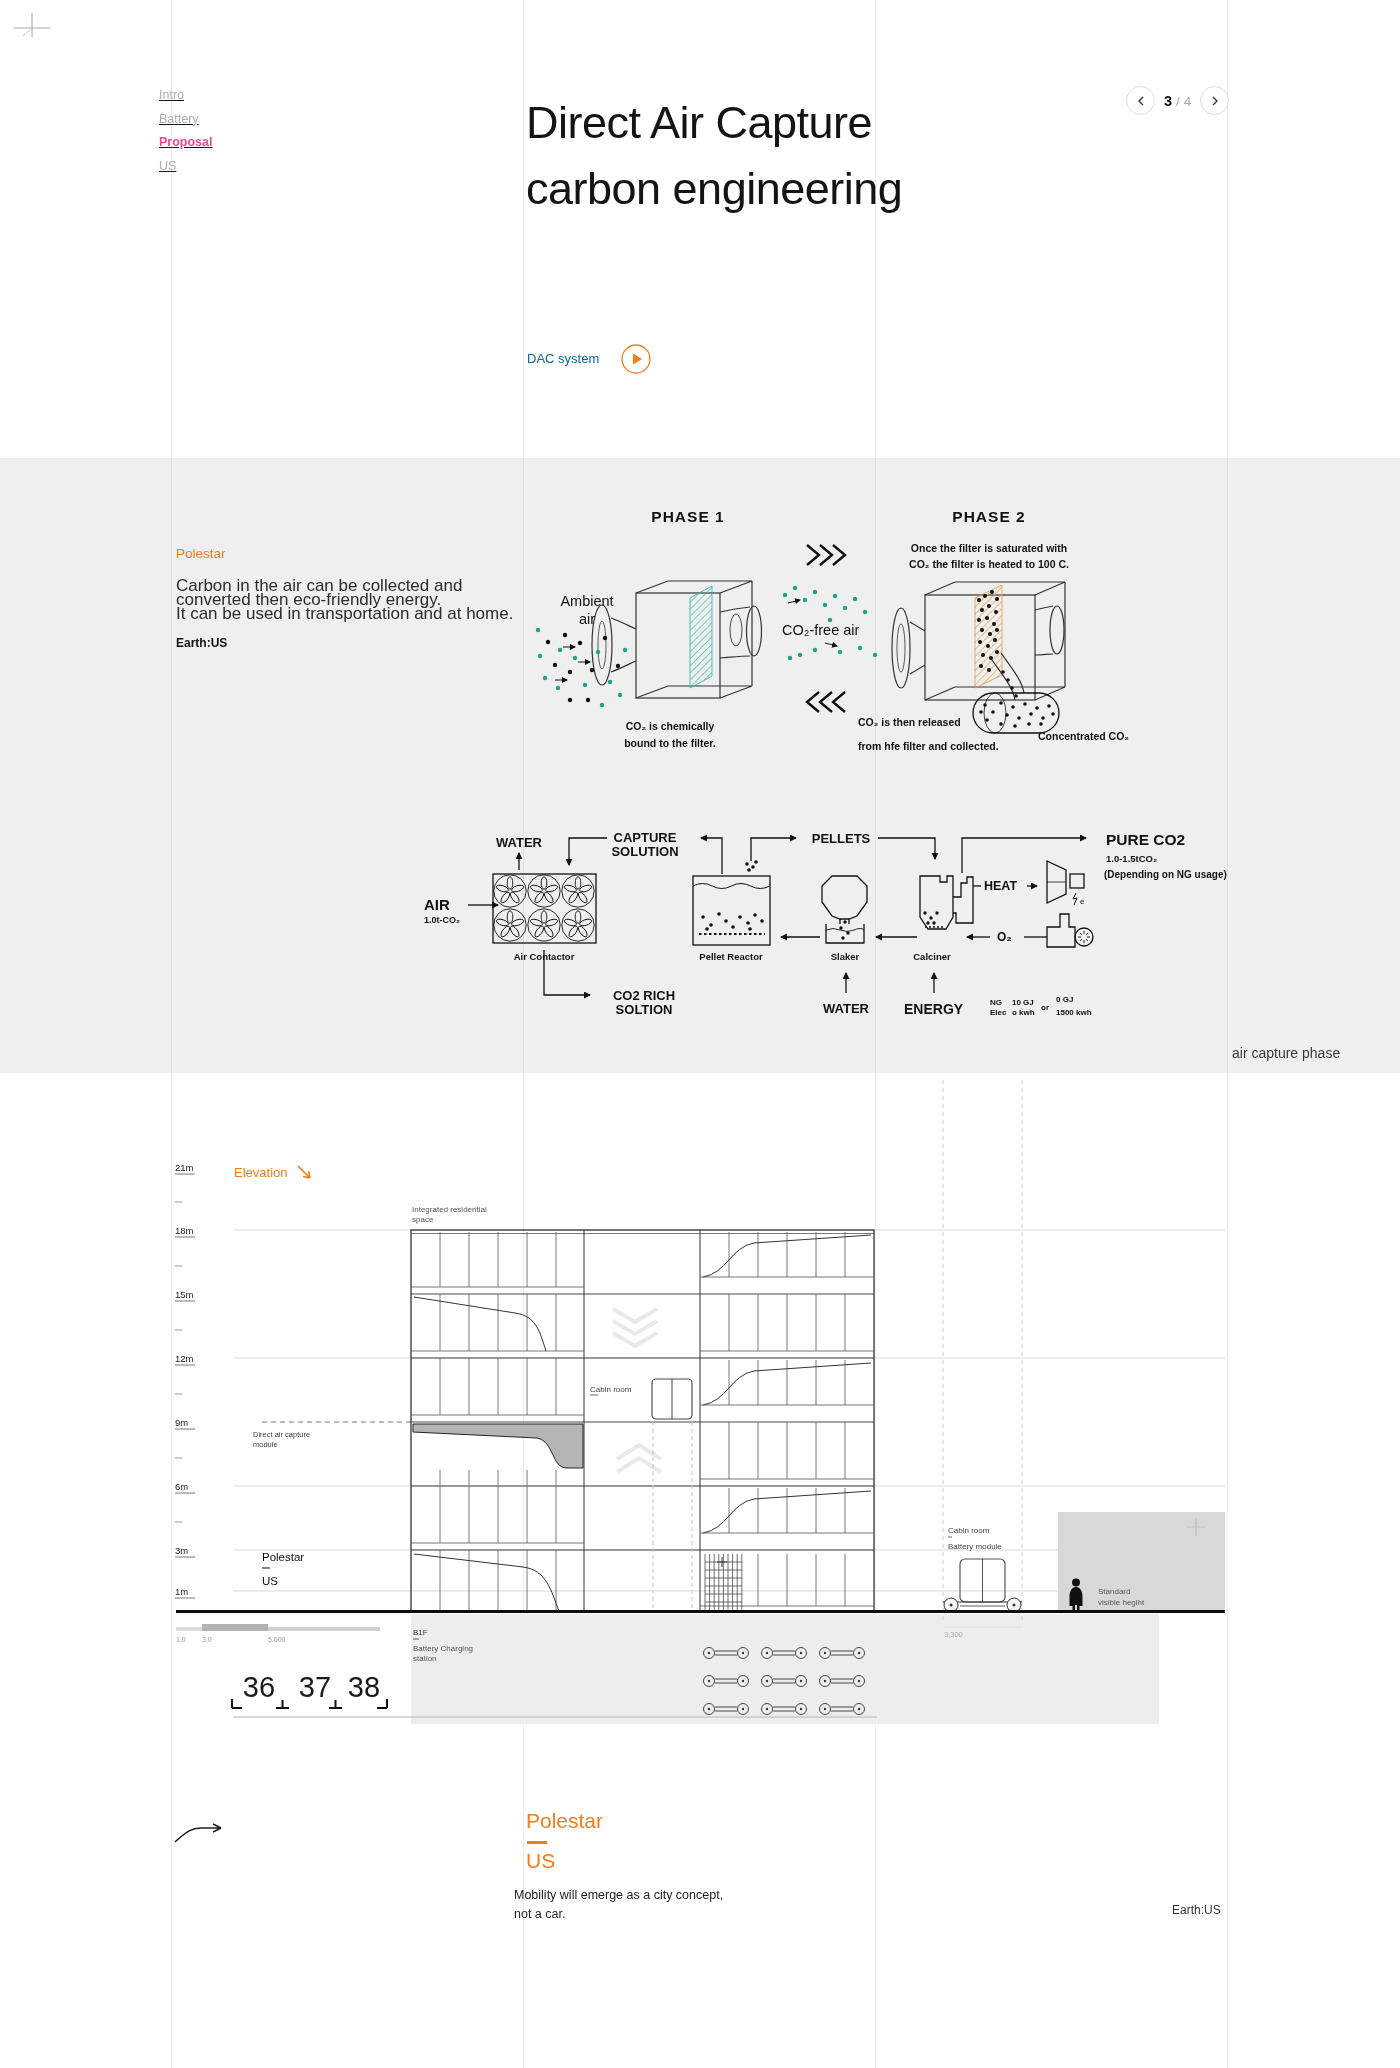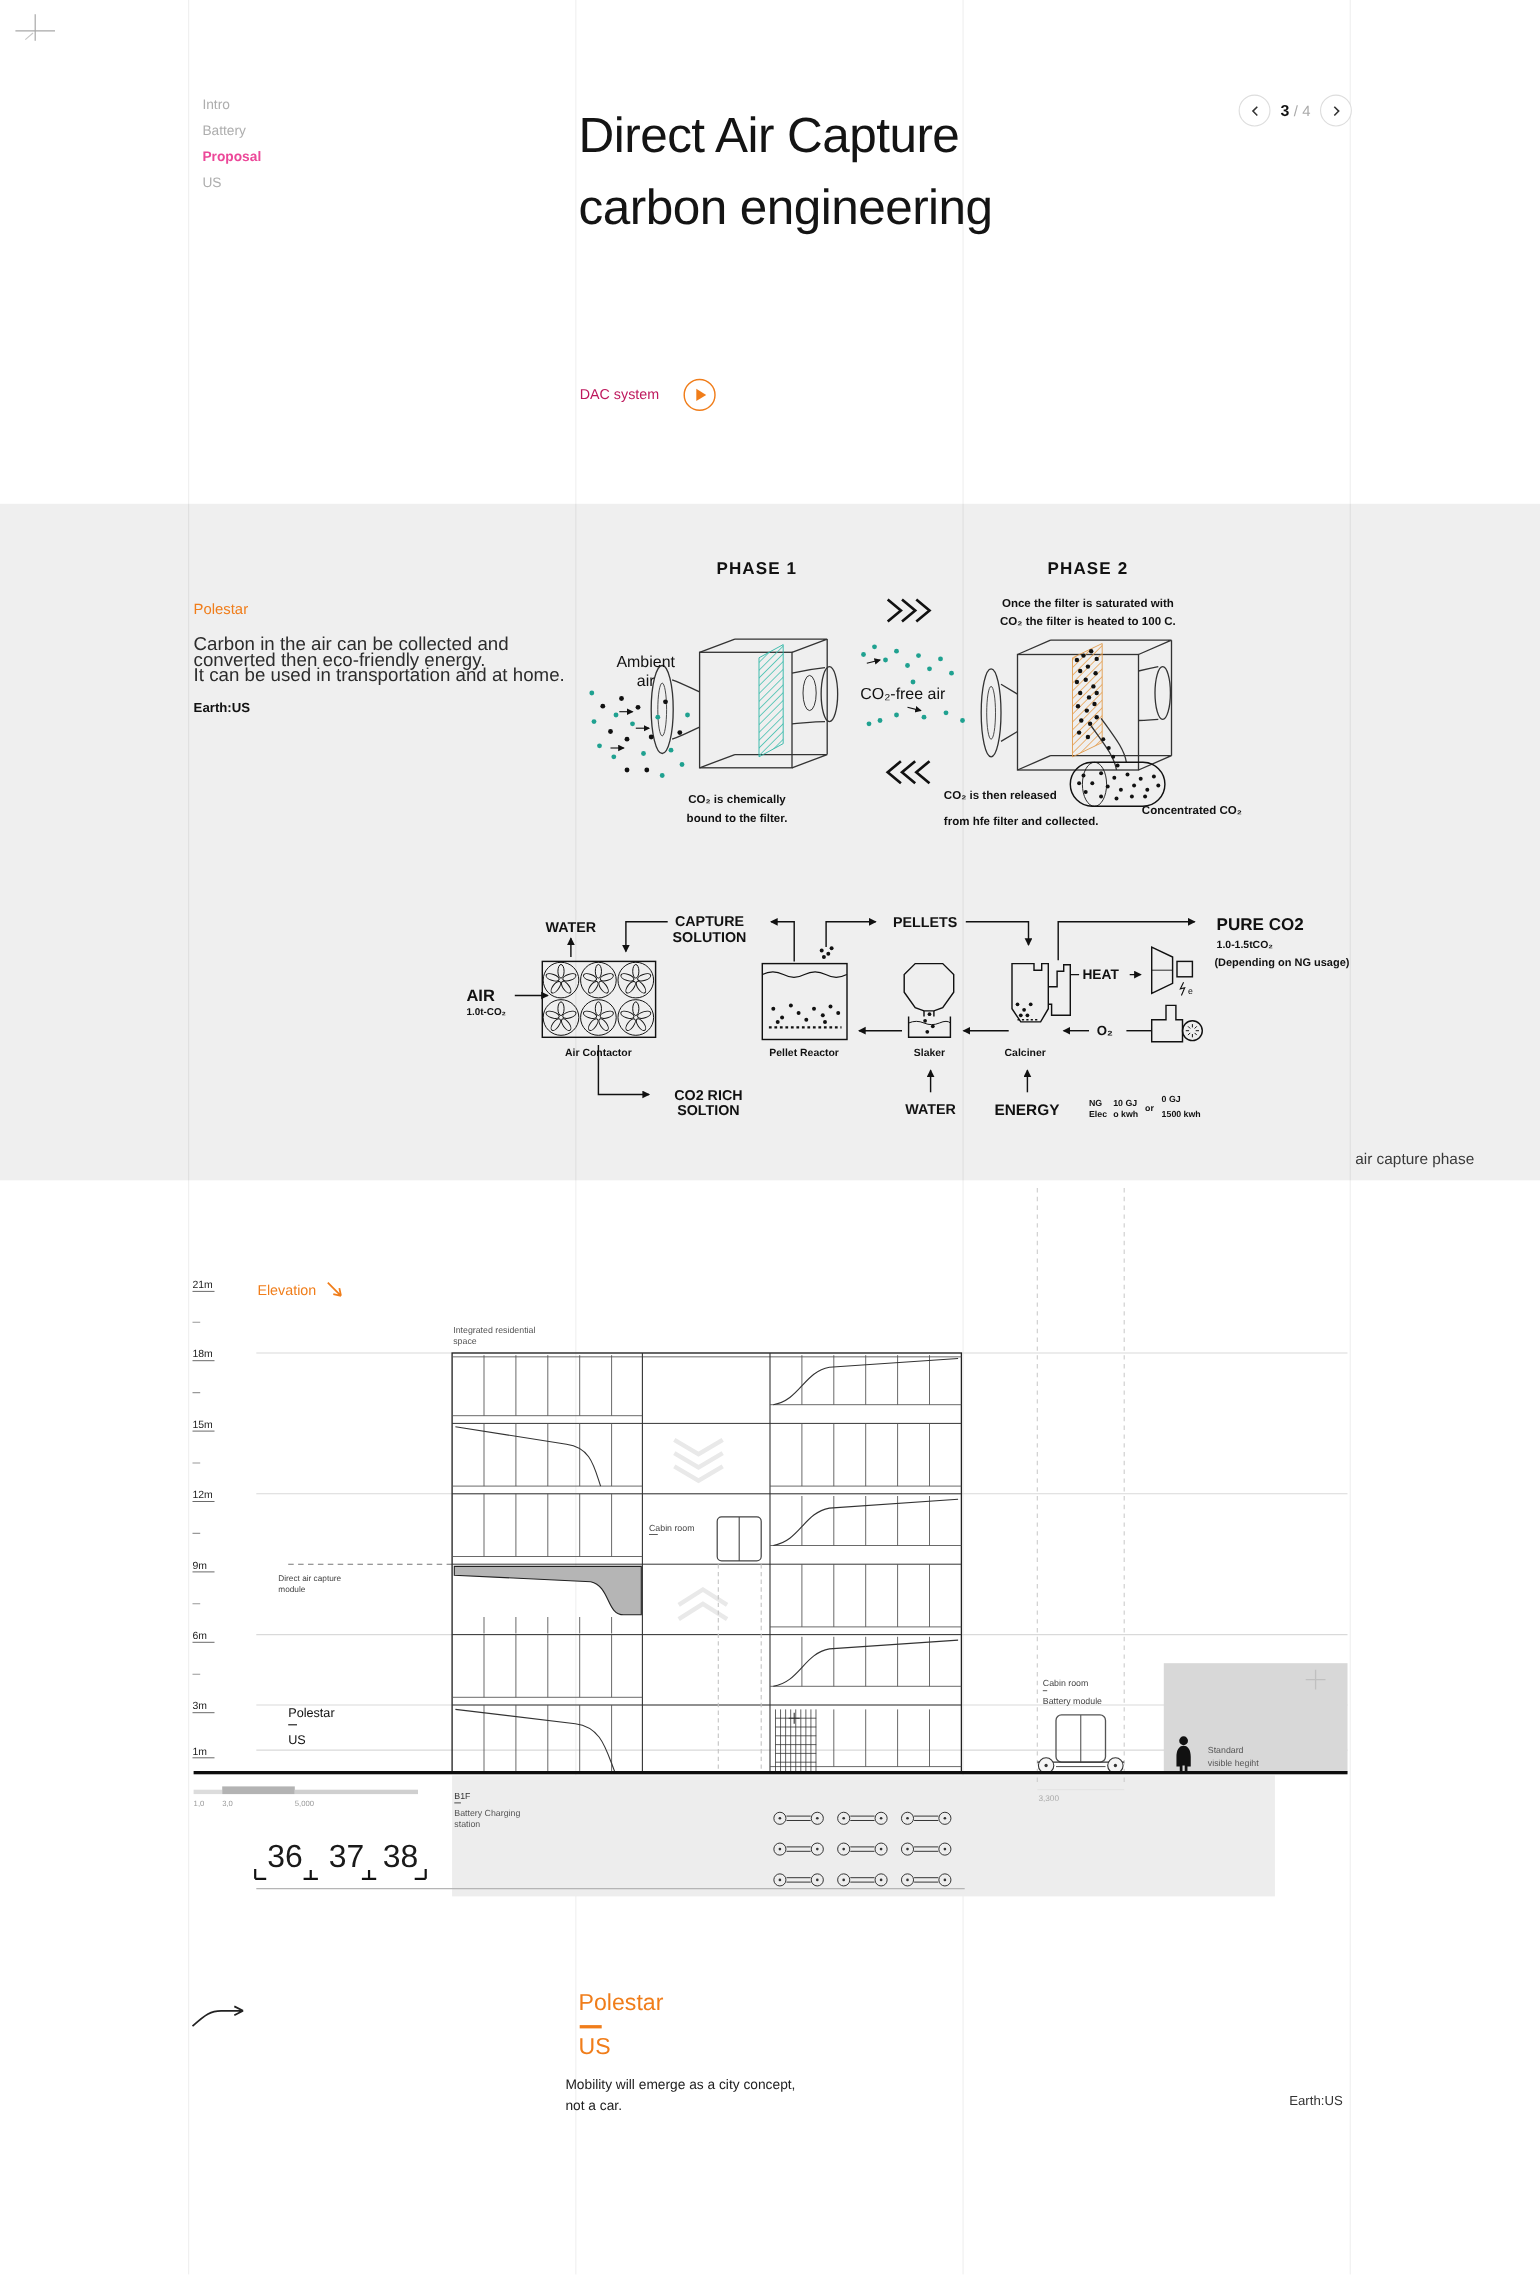--- a/index.html
+++ b/index.html
@@ -37,21 +37,21 @@
   <div class="gridline" style="left:171px;"></div>
   <div class="gridline" style="left:523px;"></div>
   <div class="gridline" style="left:875px;"></div>
   <div class="gridline" style="left:1227px;"></div>
 
   <svg class="abs" style="left:10px;top:6px;" width="46" height="42" viewBox="0 0 46 42">
     <path d="M4,22 H40 M22,7 V31" stroke="#a8a8a8" stroke-width="1.1" fill="none"></path>
     <path d="M13,30 L20,24" stroke="#c6c6c6" stroke-width="1" fill="none"></path>
   </svg>
 
-  <div class="abs" style="left:184px;top:84px;">
+  <div class="abs" style="left:159px;top:84px;text-decoration:underline;">
     <div class="navitem">Intro</div>
     <div class="navitem">Battery</div>
     <div class="navitem active">Proposal</div>
     <div class="navitem">US</div>
   </div>
 
   <div class="abs title" style="left:526px;top:90px;">
     <div>Direct Air Capture</div>
     <div>carbon engineering</div>
   </div>
@@ -67,21 +67,21 @@
       <span>/</span>
       <span>4</span>
     </div>
     <div class="pagerbtn">
       <svg width="10" height="10" viewBox="0 0 10 10">
         <path d="M3,1 L7,5 L3,9" stroke="#333" stroke-width="1.4" fill="none"></path>
       </svg>
     </div>
   </div>
 
-  <div class="abs" style="left:527px;top:351px;font-size:13px;color:#be185d;">DAC system</div>
+  <div class="abs" style="left:527px;top:351px;font-size:13px;color:#0369a1;">DAC system</div>
   <svg class="abs" style="left:620px;top:343px;" width="32" height="32" viewBox="0 0 32 32">
     <circle cx="16" cy="16" r="14" fill="none" stroke="#f07d1a" stroke-width="1.3"></circle>
     <path d="M13,10.5 L22,16 L13,21.5 Z" fill="#f07d1a"></path>
   </svg>
 
   <div class="abs brand" style="left:176px;top:546px;">Polestar</div>
   <div class="abs introbody" style="left:176px;top:579px;">
     <div>Carbon in the air can be collected and</div>
     <div>converted then eco-friendly energy.</div>
     <div>It can be used in transportation and at home.</div>

